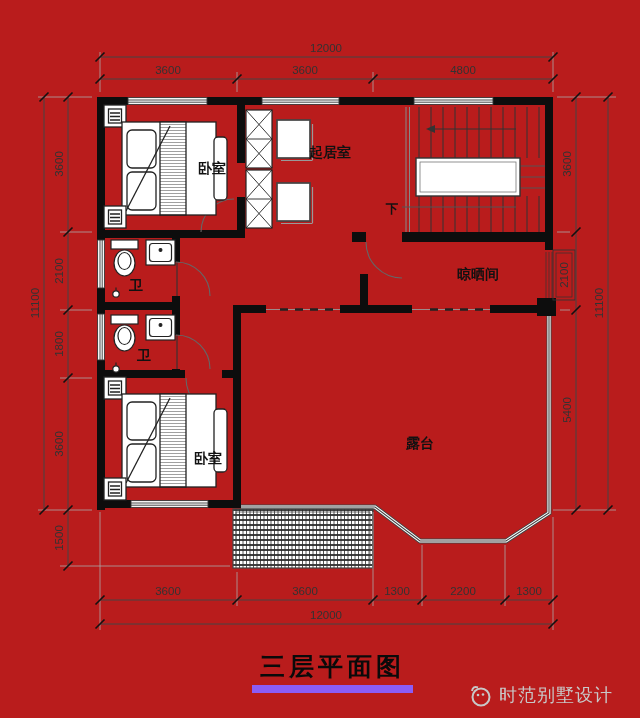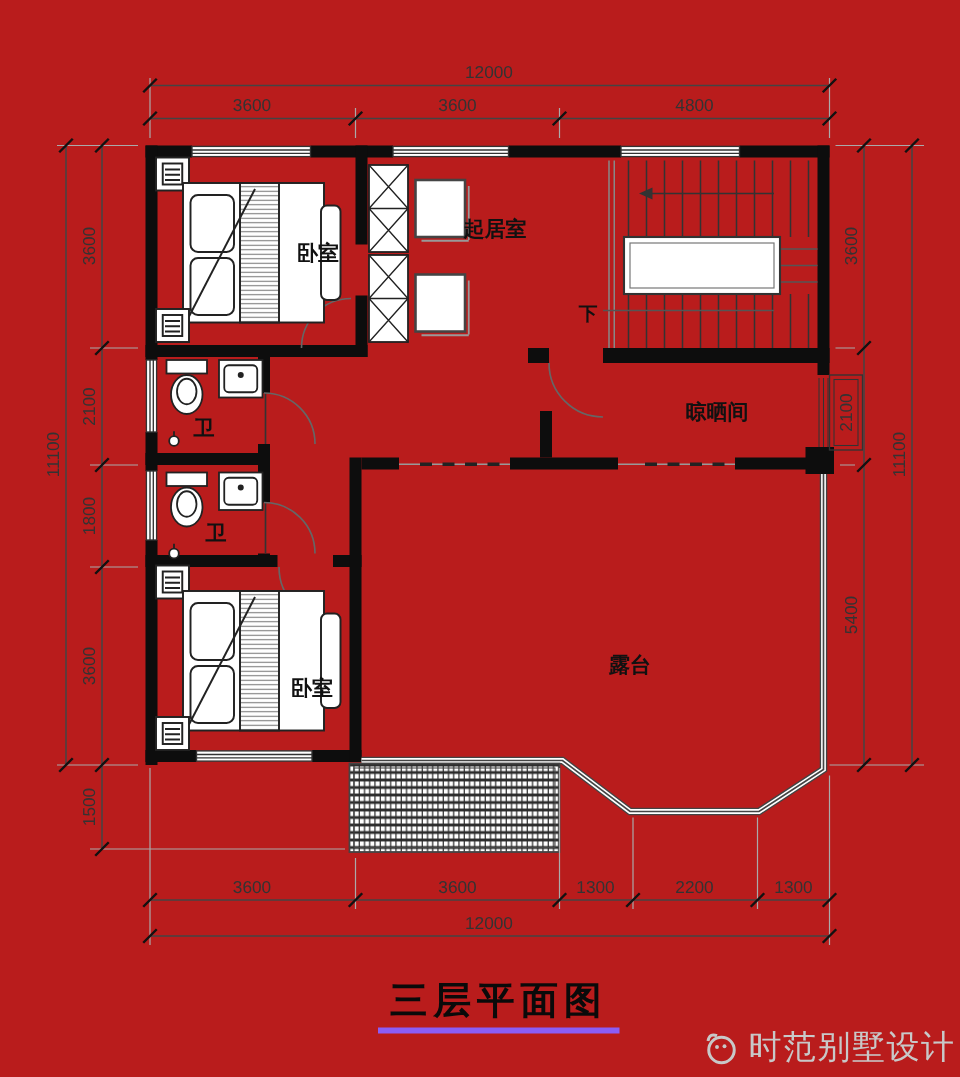--- a/index.html
+++ b/index.html
@@ -2,23 +2,23 @@
 <html><head>
 <meta charset="utf-8">
 <style>
   html,body{margin:0;padding:0;background:#fff;}
   #canvas{position:relative;width:640px;height:718px;background:#b91c1c;overflow:hidden;
           font-family:"Liberation Sans",sans-serif;}
   svg text{font-family:"Liberation Sans","DejaVu Sans",sans-serif;}
   .dimtxt{font-size:11.5px;fill:#333;}
   .roomtxt{font-size:14px;font-weight:bold;fill:#111;}
   #title{position:absolute;left:252px;top:650px;font-size:25px;font-weight:bold;
-         letter-spacing:4px;color:#0a0a0a;border-bottom:4px solid #8b5cf6;padding:0 8px 2px 8px;}
-  #watermark{position:absolute;left:468px;top:683px;display:flex;align-items:center;gap:6px;
-             color:#c8c8c8;font-size:22px;letter-spacing:1px;white-space:nowrap;}
+         letter-spacing:4px;color:#0a0a0a;border-bottom:8px solid #8b5cf6;padding:0 8px 2px 8px;}
+  #watermark{position:absolute;left:468px;top:683px;display:flex;align-items:flex-start;gap:6px;
+             color:#c8c8c8;font-size:18px;letter-spacing:1px;white-space:nowrap;}
 </style>
 </head>
 <body>
 
 <div id="canvas">
 
 <svg width="640" height="718" viewBox="0 0 640 718">
   <defs>
     <path id="tk" d="M-4.5 4.5 L4.5 -4.5" stroke="#111" stroke-width="1.6"></path>
     <pattern id="roofhatch" width="7" height="5" patternUnits="userSpaceOnUse">

